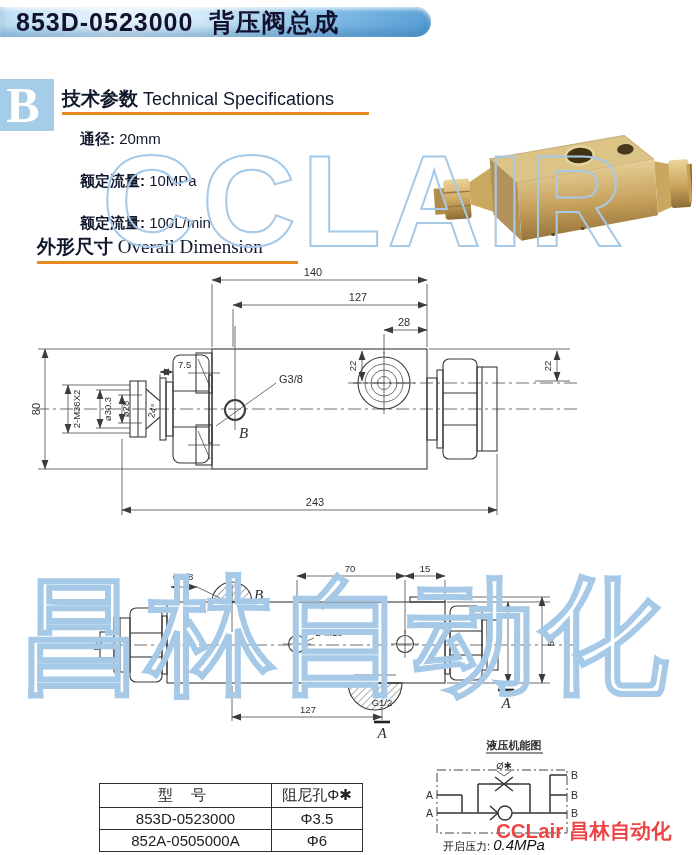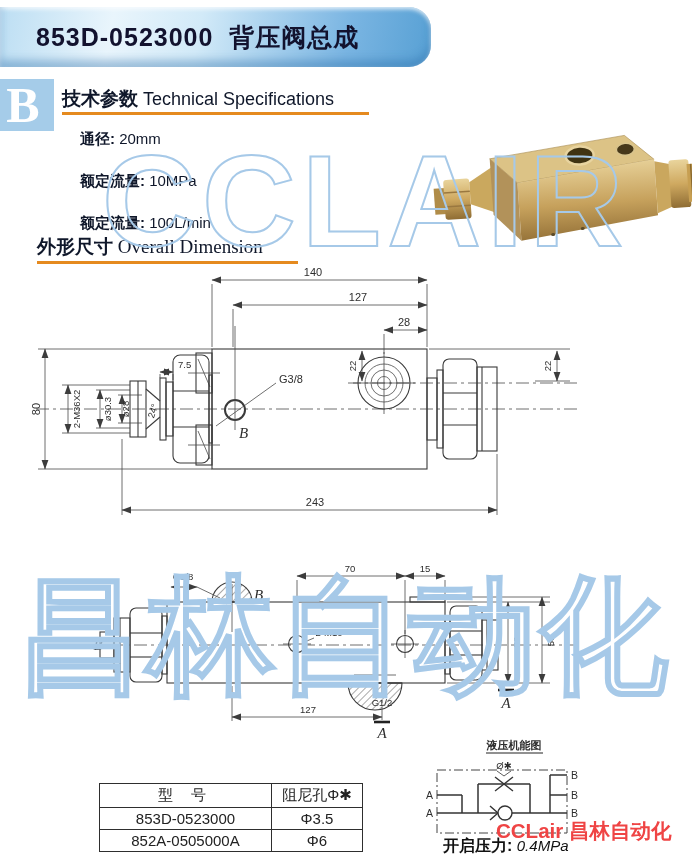--- a/index.html
+++ b/index.html
@@ -1,23 +1,23 @@
 <!DOCTYPE html>
 <html><head>
 <meta charset="utf-8">
 <style>
   html,body{margin:0;padding:0;background:#ffffff;}
   #page{position:relative;width:696px;height:855px;background:#fff;overflow:hidden;
         font-family:"Liberation Sans",sans-serif;color:#222;}
   
-  .title-pill{position:absolute;left:0;top:7px;width:431px;height:60px;
+  .title-pill{position:absolute;left:0;top:7px;width:431px;height:30px;
     border-radius:0 22px 22px 0;
     background:linear-gradient(100deg,#bcdef3 0%,#e9f5fc 26%,#d2eaf8 46%,#7ab5e2 80%,#57a0d4 100%);
     box-shadow:inset 0 -7px 9px rgba(40,105,165,.38), inset 0 2px 4px rgba(255,255,255,.85);
-    display:flex;align-items:center;padding-left:36px;box-sizing:border-box;}
+    display:flex;align-items:center;padding-left:16px;box-sizing:border-box;}
   .title-pill span{font-size:25px;font-weight:bold;color:#12122e;letter-spacing:1px;white-space:pre;}
   
   .side-tab{position:absolute;left:0;top:79px;width:54px;height:52px;background:#a5cce9;
     color:#fff;font-family:"Liberation Serif",serif;font-weight:bold;font-size:50px;
     display:flex;align-items:center;justify-content:center;overflow:hidden;}
   .side-tab span{margin-left:-8px;line-height:1;}
   
   .sec-head{position:absolute;white-space:pre;color:#0f172a;}
   .sec-head .zh{font-weight:bold;font-size:19px;}
   .sec-head .en{font-size:18px;}
@@ -50,21 +50,21 @@
   
   table.spec-table{position:absolute;left:99px;top:783px;border-collapse:collapse;z-index:7;background:#fff;}
   table.spec-table th,table.spec-table td{border:1.6px solid #2e2e2e;text-align:center;
      font-size:15px;color:#222;padding:0;}
   table.spec-table th{font-weight:normal;height:23px;}
   table.spec-table td{height:21px;}
   .c1{width:171px;} .c2{width:90px;}
   th.c1{letter-spacing:7px;}
   
   .open-note{position:absolute;left:443px;top:836px;white-space:pre;z-index:7;}
-  .open-note .nl{font-size:16px;font-weight:bold;color:#111;margin-top:12px;}
+  .open-note .nl{font-size:11px;font-weight:normal;color:#111;margin-top:12px;}
   .open-note .nv{font-size:15px;color:#111;font-style:italic;}
   .footer-brand{position:absolute;left:496px;top:817px;font-size:20.5px;font-weight:bold;
      color:#ef4444;z-index:8;white-space:pre;}
 </style>
 </head>
 <body>
 
 <div id="page">
 
   <div class="title-pill">

